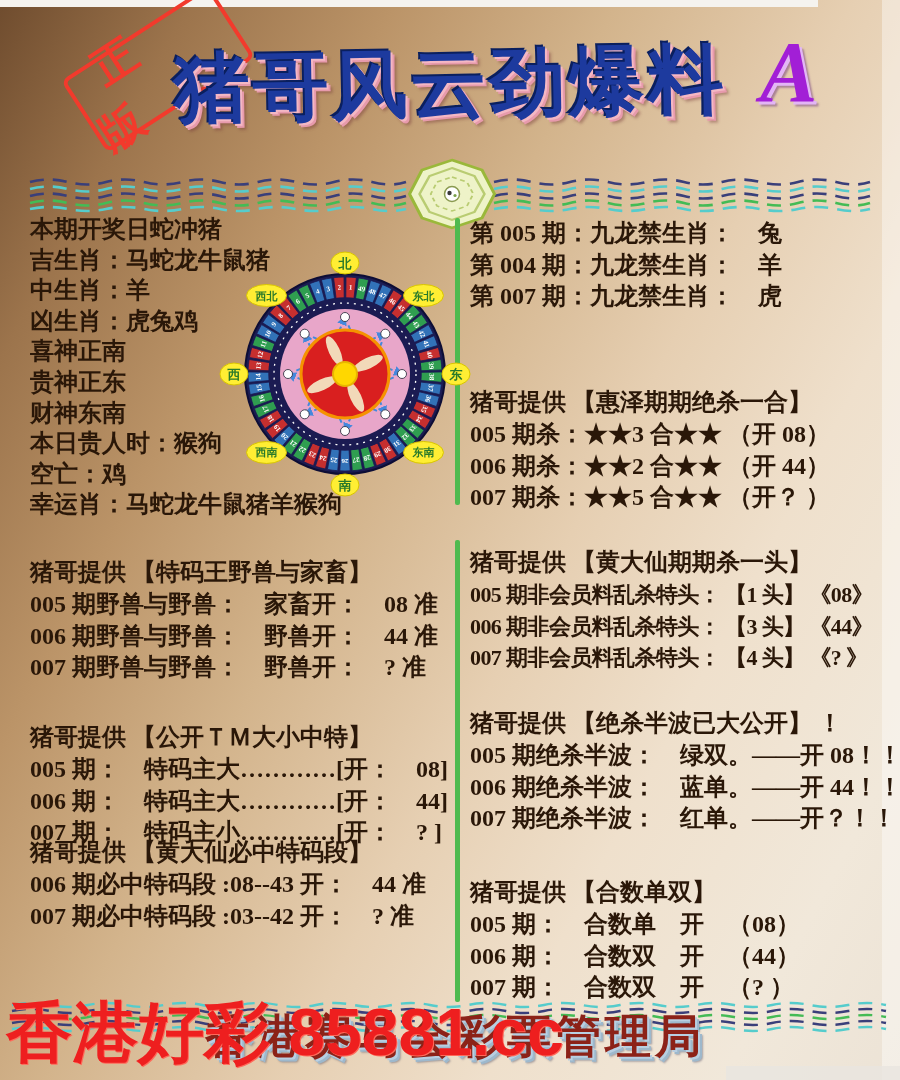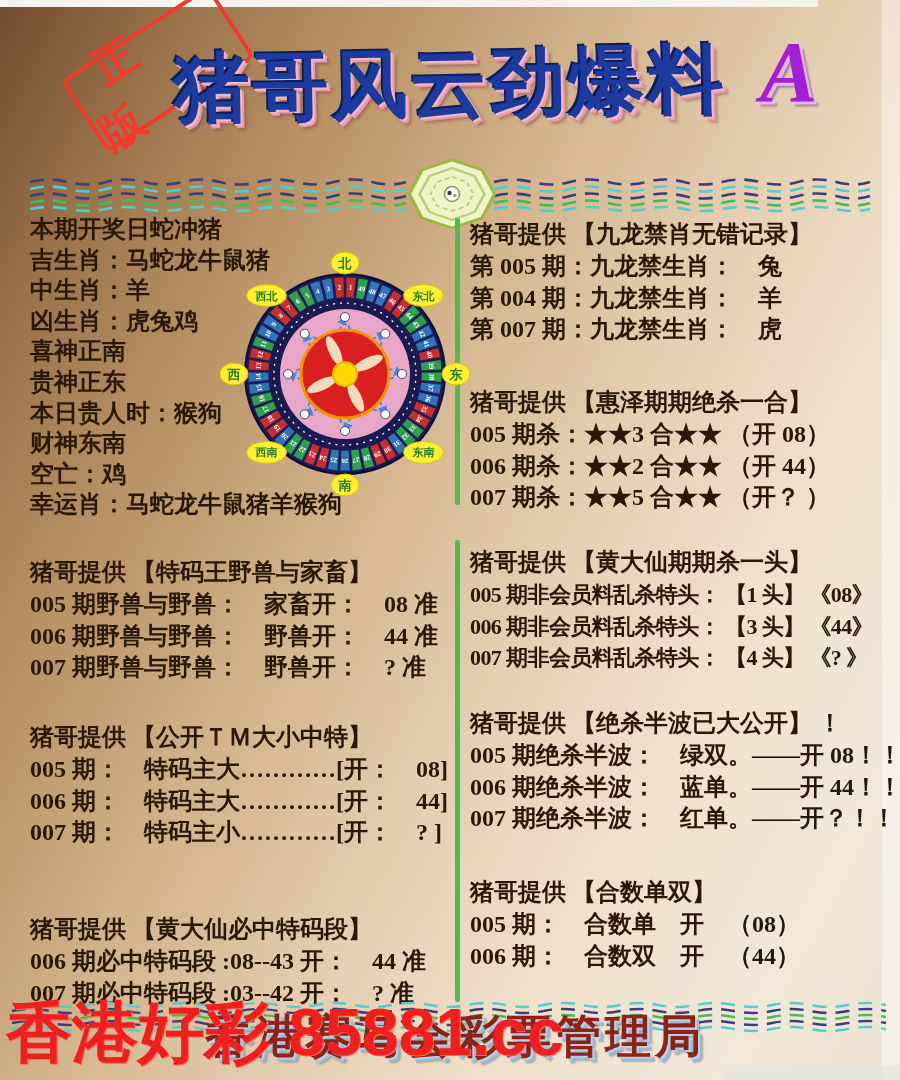--- a/index.html
+++ b/index.html
@@ -40,21 +40,21 @@
   .info{position:absolute;left:30px;top:214px;width:430px;}
   .info .line{font-size:24px;font-weight:700;line-height:30.6px;white-space:nowrap;}
 
   
   .sec{position:absolute;width:430px;}
   .sec .hdr{font-size:24px;font-weight:700;line-height:33px;white-space:nowrap;}
   .sec .row{font-size:24px;font-weight:700;line-height:31.6px;white-space:nowrap;}
   .sec.tight .row{font-size:22px;letter-spacing:-0.6px;}
   .sec-l{left:30px;}
   .sec-r{left:470px;}
-  .l1{top:556px;} .l2{top:709px;margin-top:12px;} .l3{top:913px;font-family:Liberation Serif, serif;}
+  .l1{top:556px;} .l2{top:709px;margin-top:12px;} .l3{top:836px;font-family:Liberation Serif, serif;}
   .r1{top:218px;} .r2{top:386px;} .r3{top:546px;} .r4{top:707px;} .r5{top:876px;}
 
   
   .wheel{position:absolute;left:215px;top:244px;}
 
   
   .agency{
     position:absolute;left:205px;top:1006px;font-size:46px;font-weight:700;letter-spacing:4px;
     color:#8c2218;white-space:nowrap;
     text-shadow:2px 2px 0 #b8cfe2,4px 4px 0 #9db8cc,5px 5px 2px rgba(60,60,90,.4);
@@ -113,22 +113,22 @@
   <div class="vline vline-1"></div>
   <div class="vline vline-2"></div>
 
   <div class="info">
     <div class="line">本期开奖日蛇冲猪</div>
     <div class="line">吉生肖：马蛇龙牛鼠猪</div>
     <div class="line">中生肖：羊</div>
     <div class="line">凶生肖：虎兔鸡</div>
     <div class="line">喜神正南</div>
     <div class="line">贵神正东</div>
+    <div class="line">财神东南</div>
     <div class="line">本日贵人时：猴狗</div>
-    <div class="line">财神东南</div>
     <div class="line">空亡：鸡</div>
     <div class="line">幸运肖：马蛇龙牛鼠猪羊猴狗</div>
   </div>
 
   <svg id="wheel-svg" class="wheel" width="260" height="260">
     <defs>
       <marker id="arr" viewBox="0 0 10 10" refX="8" refY="5" markerWidth="5" markerHeight="5" orient="auto-start-reverse">
         <path d="M0,0 L10,5 L0,10 z" fill="#4488dd"></path>
       </marker>
     </defs>
@@ -294,21 +294,20 @@
     <div class="row">006 期：　特码主大…………[开：　44]</div>
     <div class="row">007 期：　特码主小…………[开：　? ]</div>
   </div>
   <div class="sec sec-l l3">
     <div class="hdr">猪哥提供 【黄大仙必中特码段】</div>
     <div class="row">006 期必中特码段 :08--43 开：　44 准</div>
     <div class="row">007 期必中特码段 :03--42 开：　? 准</div>
   </div>
 
   <div class="sec sec-r r1">
-    <div class="hdr">猪哥提供 【九龙禁肖无错记录】</div>
     <div class="row">第 005 期：九龙禁生肖：　兔</div>
     <div class="row">第 004 期：九龙禁生肖：　羊</div>
     <div class="row">第 007 期：九龙禁生肖：　虎</div>
   </div>
   <div class="sec sec-r r2">
     <div class="hdr">猪哥提供 【惠泽期期绝杀一合】</div>
     <div class="row">005 期杀：★★3 合★★ （开 08）</div>
     <div class="row">006 期杀：★★2 合★★ （开 44）</div>
     <div class="row">007 期杀：★★5 合★★ （开？ ）</div>
   </div>
@@ -321,20 +320,21 @@
   <div class="sec sec-r r4">
     <div class="hdr">猪哥提供 【绝杀半波已大公开】 ！</div>
     <div class="row">005 期绝杀半波：　绿双。——开 08！！</div>
     <div class="row">006 期绝杀半波：　蓝单。——开 44！！</div>
     <div class="row">007 期绝杀半波：　红单。——开？！！</div>
   </div>
   <div class="sec sec-r r5">
     <div class="hdr">猪哥提供 【合数单双】</div>
     <div class="row">005 期：　合数单　开　（08）</div>
     <div class="row">006 期：　合数双　开　（44）</div>
+    <div class="row">007 期：　合数双　开　（? ）</div>
   </div>
 
   <svg class="divider" style="left:10px;top:1000px;" width="880" height="34">
     <g fill="none" stroke-width="2.4" stroke-dasharray="14 9">
       <path stroke="#55cccc" d="M2,5 Q21,1 40,5 T78,5 T116,5 T154,5 T192,5 T230,5 T268,5 T306,5 T344,5 T382,5 T420,5 T458,5 T496,5 T534,5 T572,5 T610,5 T648,5 T686,5 T724,5 T762,5 T800,5 T838,5 T876,5"></path>
       <path stroke="#3a3f7a" d="M2,11 Q21,7 40,11 T78,11 T116,11 T154,11 T192,11 T230,11 T268,11 T306,11 T344,11 T382,11 T420,11 T458,11 T496,11 T534,11 T572,11 T610,11 T648,11 T686,11 T724,11 T762,11 T800,11 T838,11 T876,11"></path>
       <path stroke="#44bb55" d="M2,17 Q21,13 40,17 T78,17 T116,17 T154,17 T192,17 T230,17 T268,17 T306,17 T344,17 T382,17 T420,17 T458,17 T496,17 T534,17 T572,17 T610,17 T648,17 T686,17 T724,17 T762,17 T800,17 T838,17 T876,17"></path>
       <path stroke="#3a3f7a" d="M2,23 Q21,19 40,23 T78,23 T116,23 T154,23 T192,23 T230,23 T268,23 T306,23 T344,23 T382,23 T420,23 T458,23 T496,23 T534,23 T572,23 T610,23 T648,23 T686,23 T724,23 T762,23 T800,23 T838,23 T876,23"></path>
       <path stroke="#55cccc" d="M2,29 Q21,25 40,29 T78,29 T116,29 T154,29 T192,29 T230,29 T268,29 T306,29 T344,29 T382,29 T420,29 T458,29 T496,29 T534,29 T572,29 T610,29 T648,29 T686,29 T724,29 T762,29 T800,29 T838,29 T876,29"></path>
     </g>

